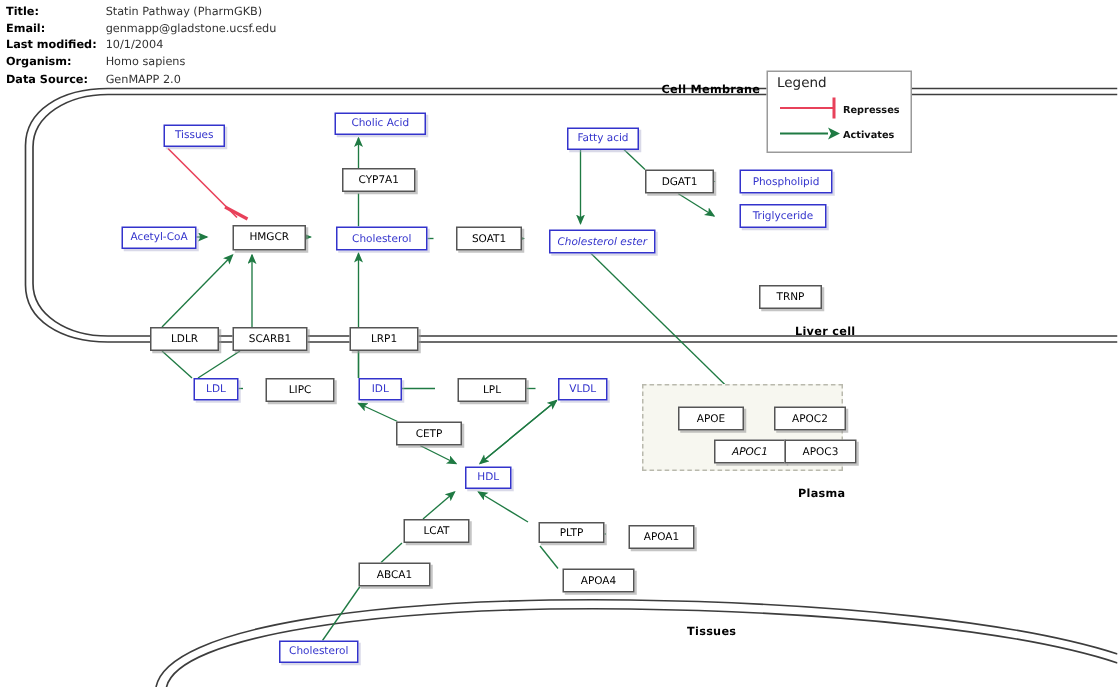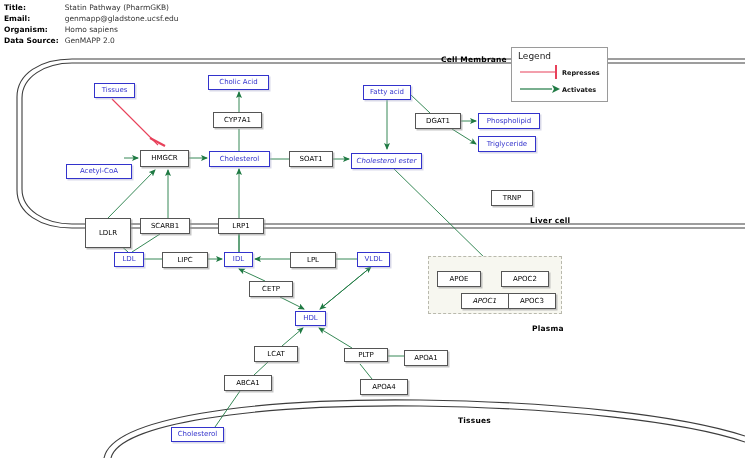--- a/index.html
+++ b/index.html
@@ -28,40 +28,44 @@
   #lbl-plasma{left:532px;top:324px;}
   #lbl-tissues{left:458px;top:416px;}
 
   
   #plasma-box{position:absolute;left:428px;top:256px;width:132px;height:56px;
               border:1px dashed #b9b9ad;background:#f7f7f0;}
 
   
   .node{position:absolute;box-sizing:border-box;display:flex;align-items:center;
         justify-content:center;font-size:7px;line-height:1;white-space:nowrap;
-        background:#ffffff;}
+        background:#ffffff;margin-left:15px;}
   .node.gene{border:1px solid #555;color:#000;
              box-shadow:1.5px 1.5px 0 rgba(150,150,150,.55);}
   .node.metab{border:1px solid #3333cc;color:#3333cc;
               box-shadow:1.5px 1.5px 0 rgba(170,170,205,.45);}
   svg#wires{position:absolute;left:0;top:0;width:745px;height:458px;}
 </style>
 </head>
 <body>
 
 <div id="meta">
   <table>
     <tbody id="meta-rows">
         <tr>
           <td class="k">Title:</td>
           <td class="v">Statin Pathway (PharmGKB)</td>
         </tr>
         <tr>
           <td class="k">Email:</td>
           <td class="v">genmapp@gladstone.ucsf.edu</td>
+        </tr>
+        <tr>
+          <td class="k">Last modified:</td>
+          <td class="v">10/1/2004</td>
         </tr>
         <tr>
           <td class="k">Organism:</td>
           <td class="v">Homo sapiens</td>
         </tr>
         <tr>
           <td class="k">Data Source:</td>
           <td class="v">GenMAPP 2.0</td>
         </tr>
       </tbody>
@@ -132,21 +136,21 @@
 <div id="node-layer">
     <div class="node metab" style="left: 94px; top: 83px; width: 41px; height: 15px;">
       <span>Tissues</span>
     </div>
     <div class="node metab" style="left: 208px; top: 75px; width: 61px; height: 15px;">
       <span>Cholic Acid</span>
     </div>
     <div class="node gene" style="left: 213px; top: 112px; width: 49px; height: 16px;">
       <span>CYP7A1</span>
     </div>
-    <div class="node metab" style="left: 66px; top: 164px; width: 66px; height: 15px;">
+    <div class="node metab" style="left: 66px; top: 151px; width: 50px; height: 15px;">
       <span>Acetyl-CoA</span>
     </div>
     <div class="node gene" style="left: 140px; top: 150px; width: 49px; height: 17px;">
       <span>HMGCR</span>
     </div>
     <div class="node metab" style="left: 209px; top: 151px; width: 61px; height: 16px;">
       <span>Cholesterol</span>
     </div>
     <div class="node gene" style="left: 289px; top: 151px; width: 44px; height: 16px;">
       <span>SOAT1</span>
@@ -162,21 +166,21 @@
     </div>
     <div class="node metab" style="left: 478px; top: 113px; width: 62px; height: 16px;">
       <span>Phospholipid</span>
     </div>
     <div class="node metab" style="left: 478px; top: 136px; width: 58px; height: 16px;">
       <span>Triglyceride</span>
     </div>
     <div class="node gene" style="left: 491px; top: 190px; width: 42px; height: 16px;">
       <span>TRNP</span>
     </div>
-    <div class="node gene" style="left: 85px; top: 218px; width: 46px; height: 30px;">
+    <div class="node gene" style="left: 85px; top: 218px; width: 46px; height: 16px;">
       <span>LDLR</span>
     </div>
     <div class="node gene" style="left: 140px; top: 218px; width: 50px; height: 16px;">
       <span>SCARB1</span>
     </div>
     <div class="node gene" style="left: 218px; top: 218px; width: 46px; height: 16px;">
       <span>LRP1</span>
     </div>
     <div class="node metab" style="left: 114px; top: 252px; width: 30px; height: 15px;">
       <span>LDL</span>

